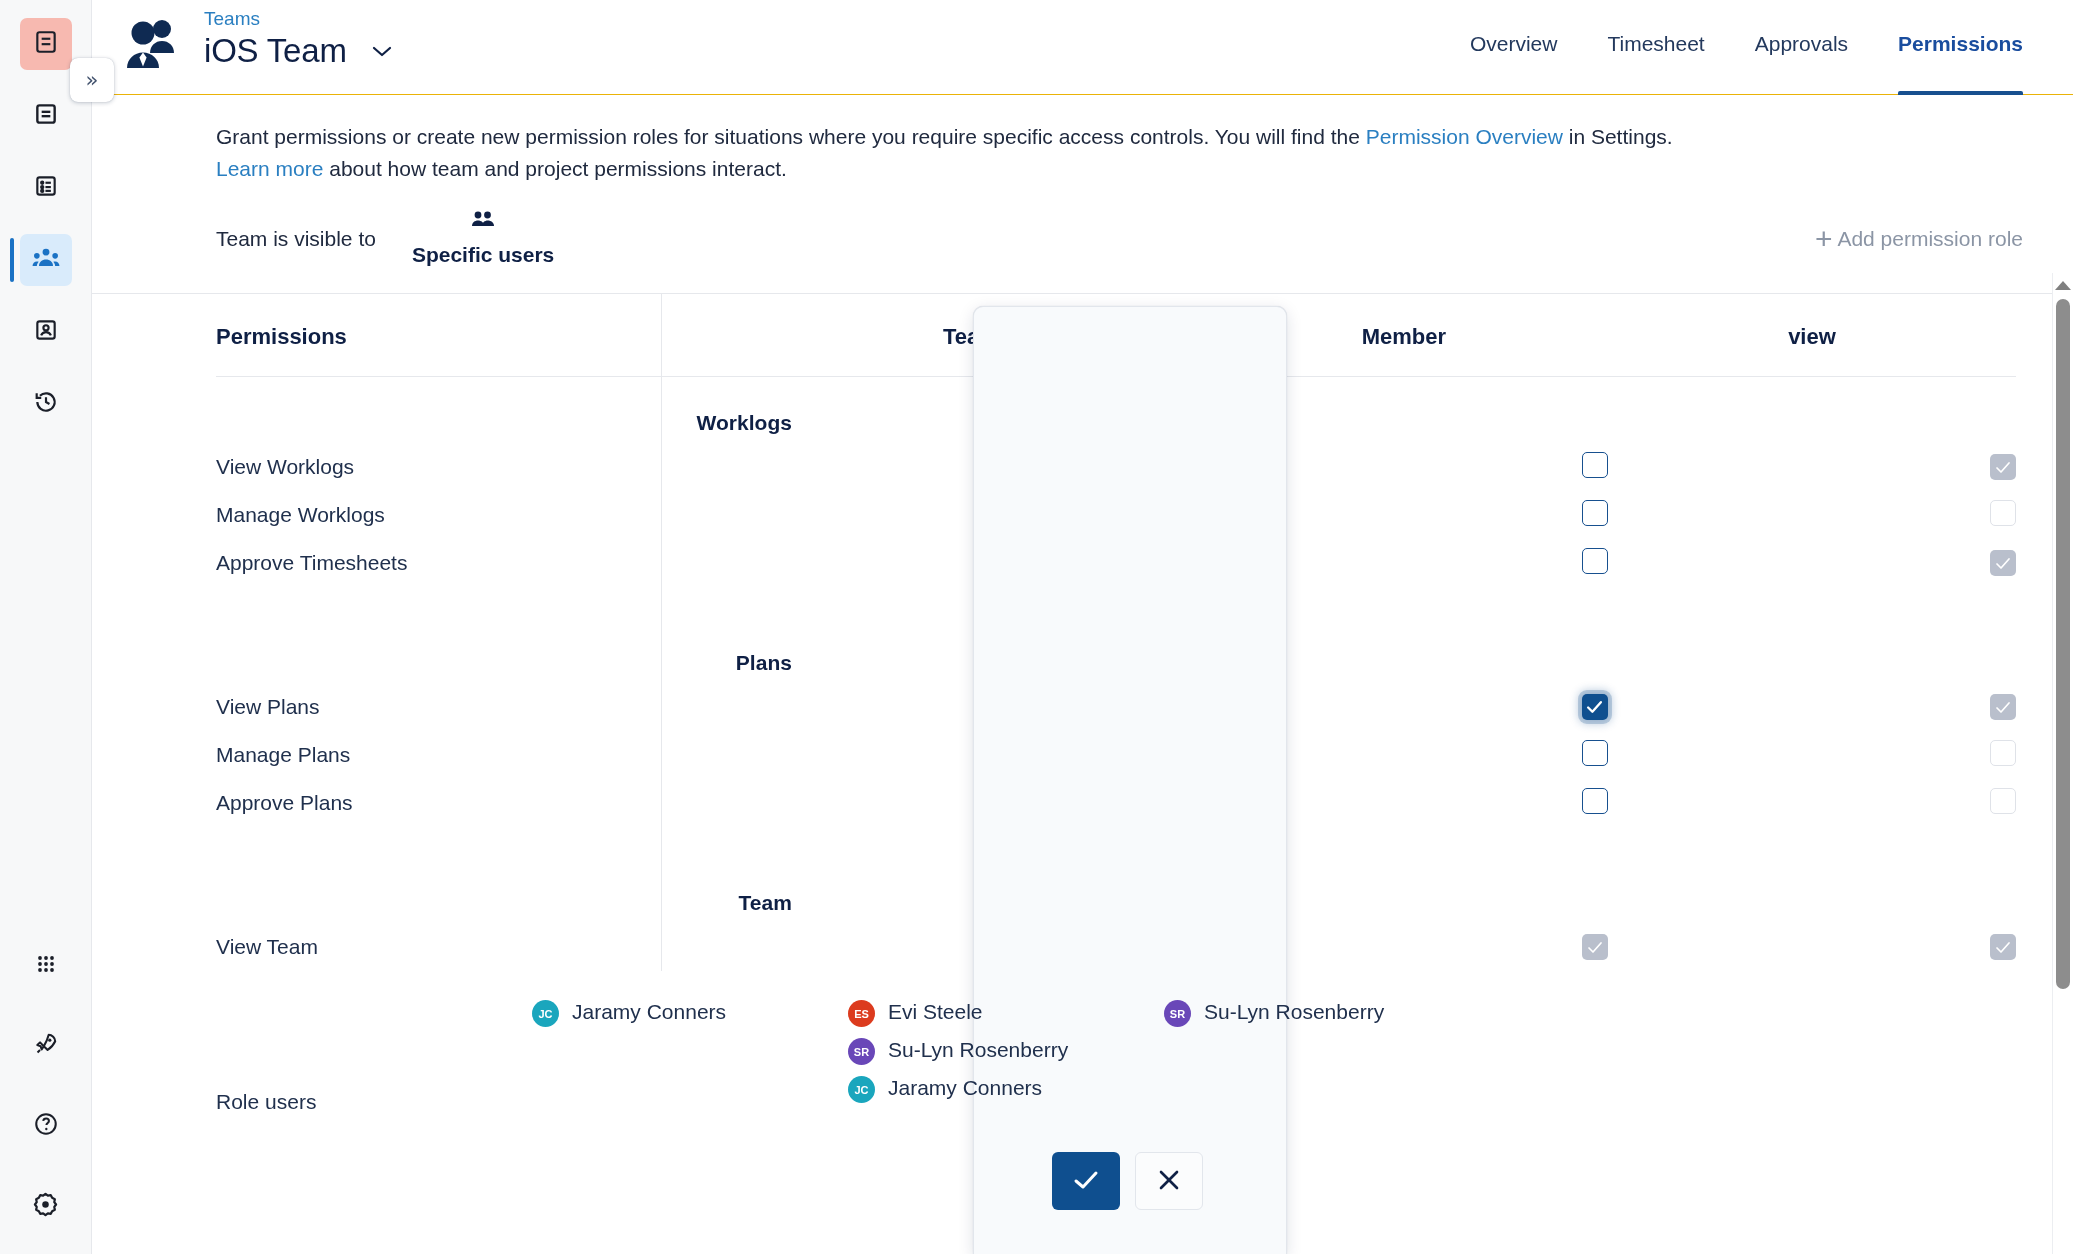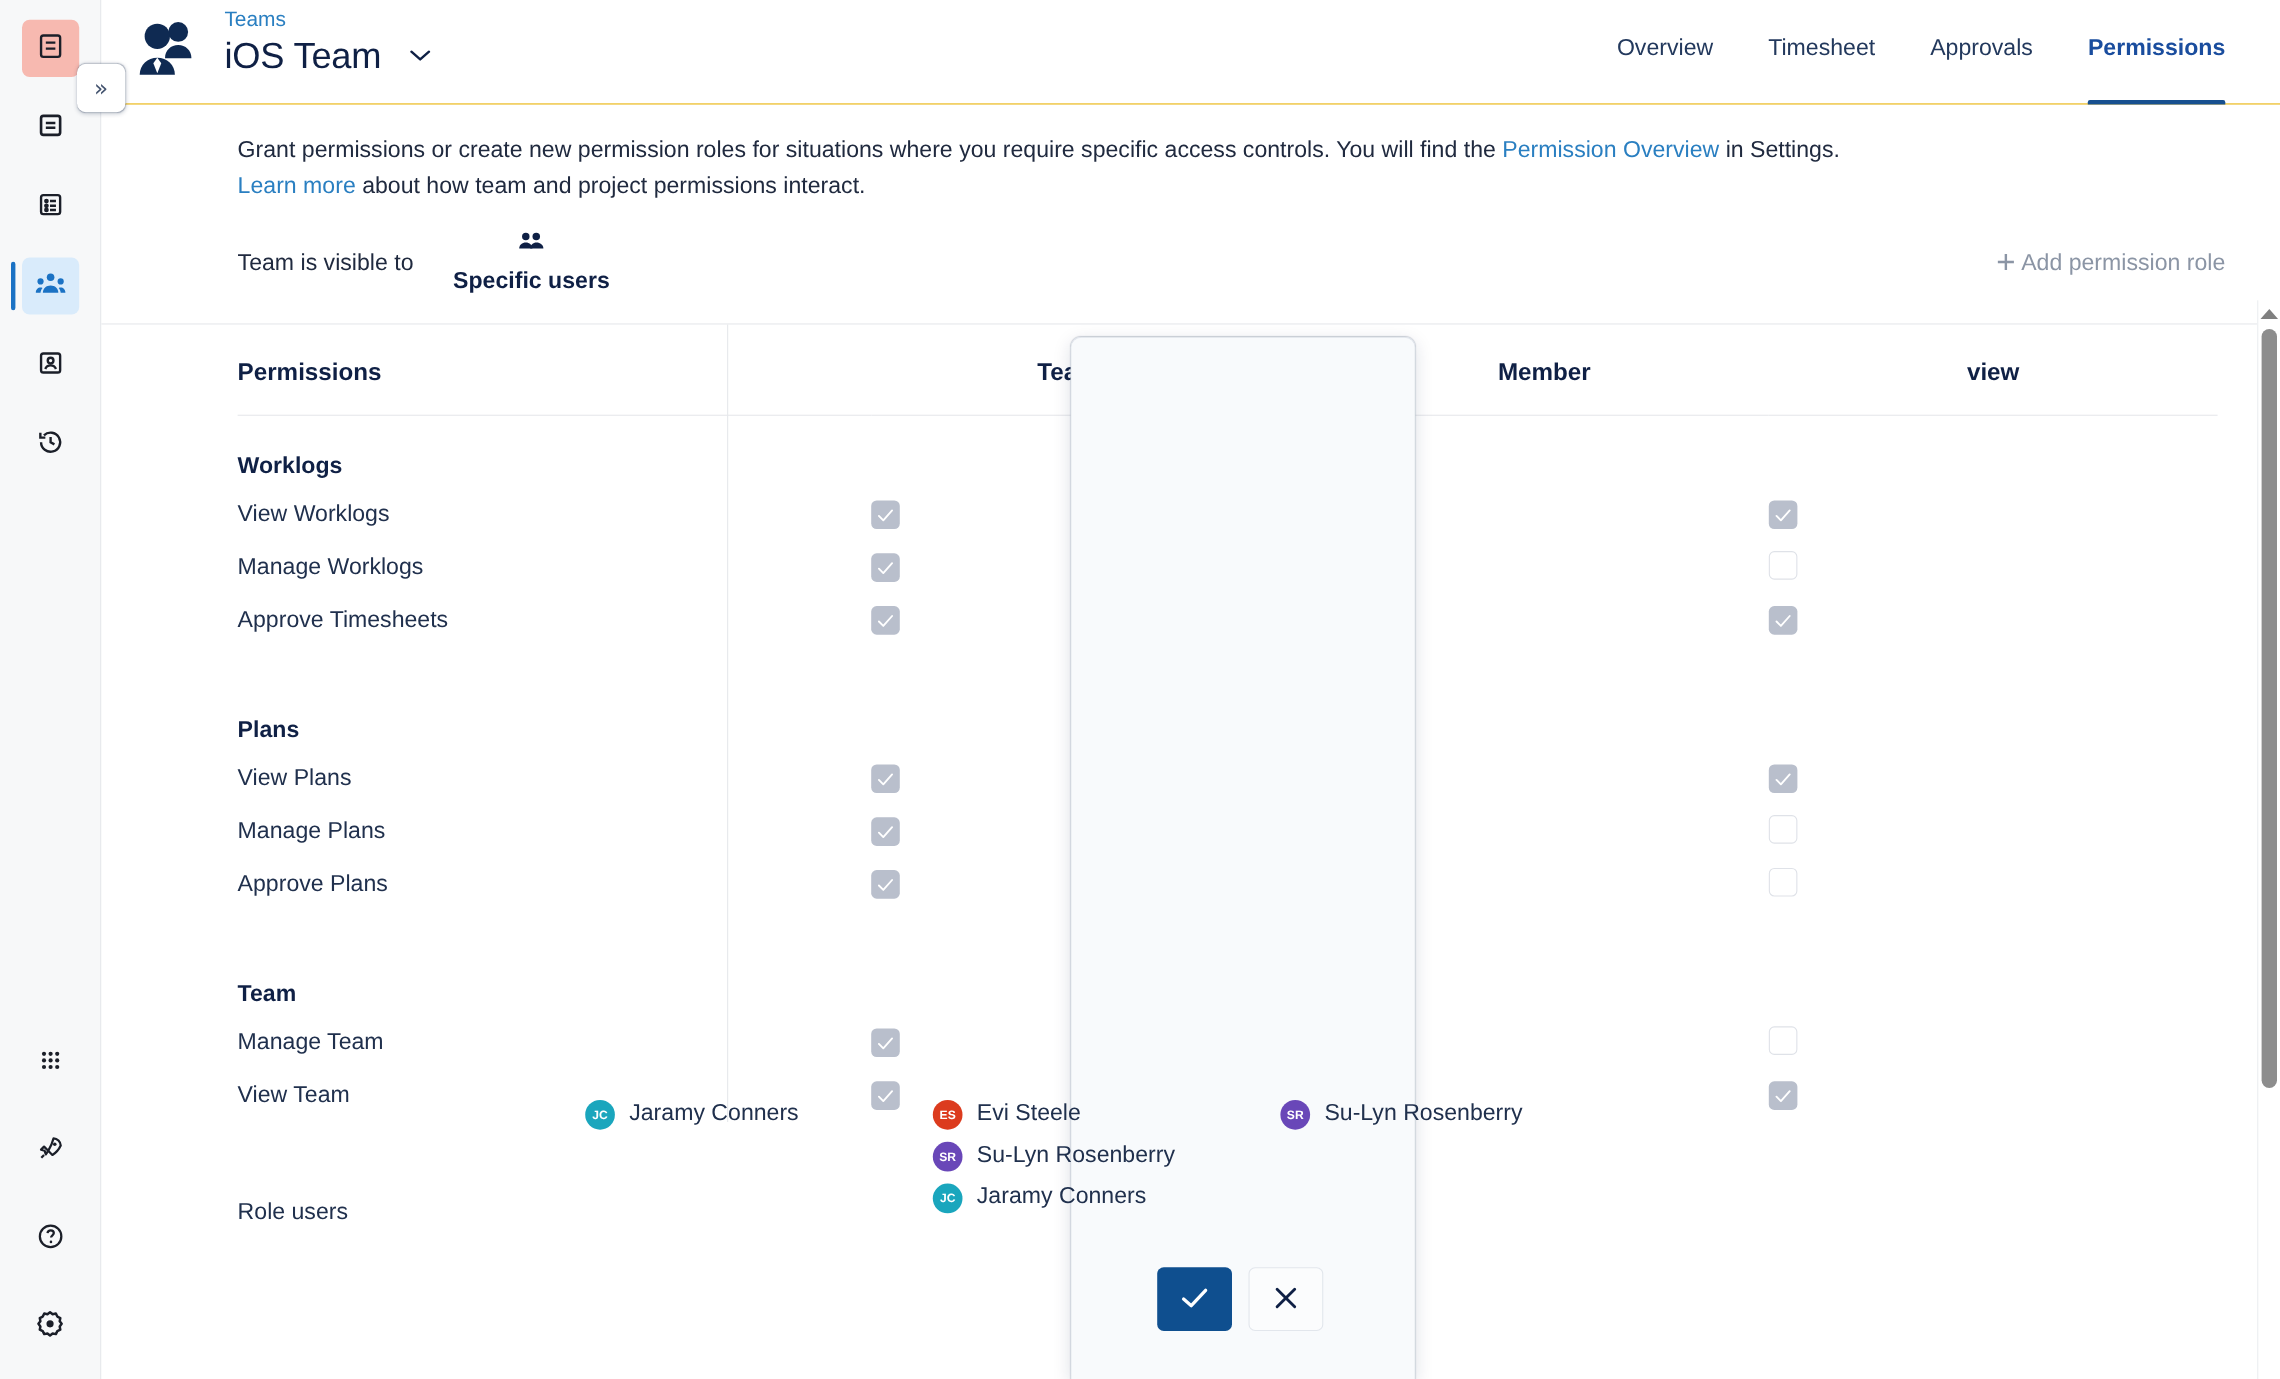--- a/index.html
+++ b/index.html
@@ -110,21 +110,21 @@
   .table-wrap { position: relative; padding-left: 124px; padding-top: 0; }
   .ptable { width: 1800px; border-collapse: collapse; table-layout: fixed; }
   .ptable col.c-perm { width: 446px; }
   .ptable col.c-role { width: 316px; }
   .ptable th {
     font-size: 22px; font-weight: bold; color: #0f2045;
     padding: 30px 0 26px 0; text-align: center;
     border-bottom: 1px solid #e6e8ec;
   }
   .ptable th.perm-head { text-align: left; }
-  .ptable td { padding: 0; text-align: left; height: 48px; vertical-align: middle; }
+  .ptable td { padding: 0; text-align: right; height: 48px; vertical-align: middle; }
   .ptable td.perm-cell { text-align: left; font-size: 21px; color: #20304d; }
   .ptable td.group-cell {
     font-size: 21px; font-weight: bold; color: #0f2045;
     padding-top: 34px; padding-bottom: 8px;
   }
   .ptable tr.group-row td { height: auto; }
   .ptable tr.spacer-row td { height: 30px; }
 
   .vdiv {
     position: absolute; left: 569px; top: 0; bottom: 0;
@@ -500,30 +500,20 @@
             <td><span class="cb disabled-unchecked"></span></td>
           </tr>
           <tr class="spacer-row">
             <td colspan="4"></td>
           </tr>
           <tr class="group-row">
             <td class="group-cell">Team</td>
             <td></td>
             <td></td>
             <td></td>
-          </tr>
-          <tr>
-            <td class="perm-cell">Manage Team</td>
-            <td><span class="cb disabled-checked">
-                <svg width="16" height="13" viewBox="0 0 16 13" fill="none" stroke="#ffffff" stroke-width="1.7" stroke-linecap="round" stroke-linejoin="round">
-                  <polyline points="2,7 6,11 14,2"></polyline>
-                </svg>
-              </span></td>
-            <td><span class="cb enabled-unchecked"></span></td>
-            <td><span class="cb disabled-unchecked"></span></td>
           </tr>
           <tr>
             <td class="perm-cell">View Team</td>
             <td><span class="cb disabled-checked">
                 <svg width="16" height="13" viewBox="0 0 16 13" fill="none" stroke="#ffffff" stroke-width="1.7" stroke-linecap="round" stroke-linejoin="round">
                   <polyline points="2,7 6,11 14,2"></polyline>
                 </svg>
               </span></td>
             <td><span class="cb disabled-checked">
                 <svg width="16" height="13" viewBox="0 0 16 13" fill="none" stroke="#ffffff" stroke-width="1.7" stroke-linecap="round" stroke-linejoin="round">

